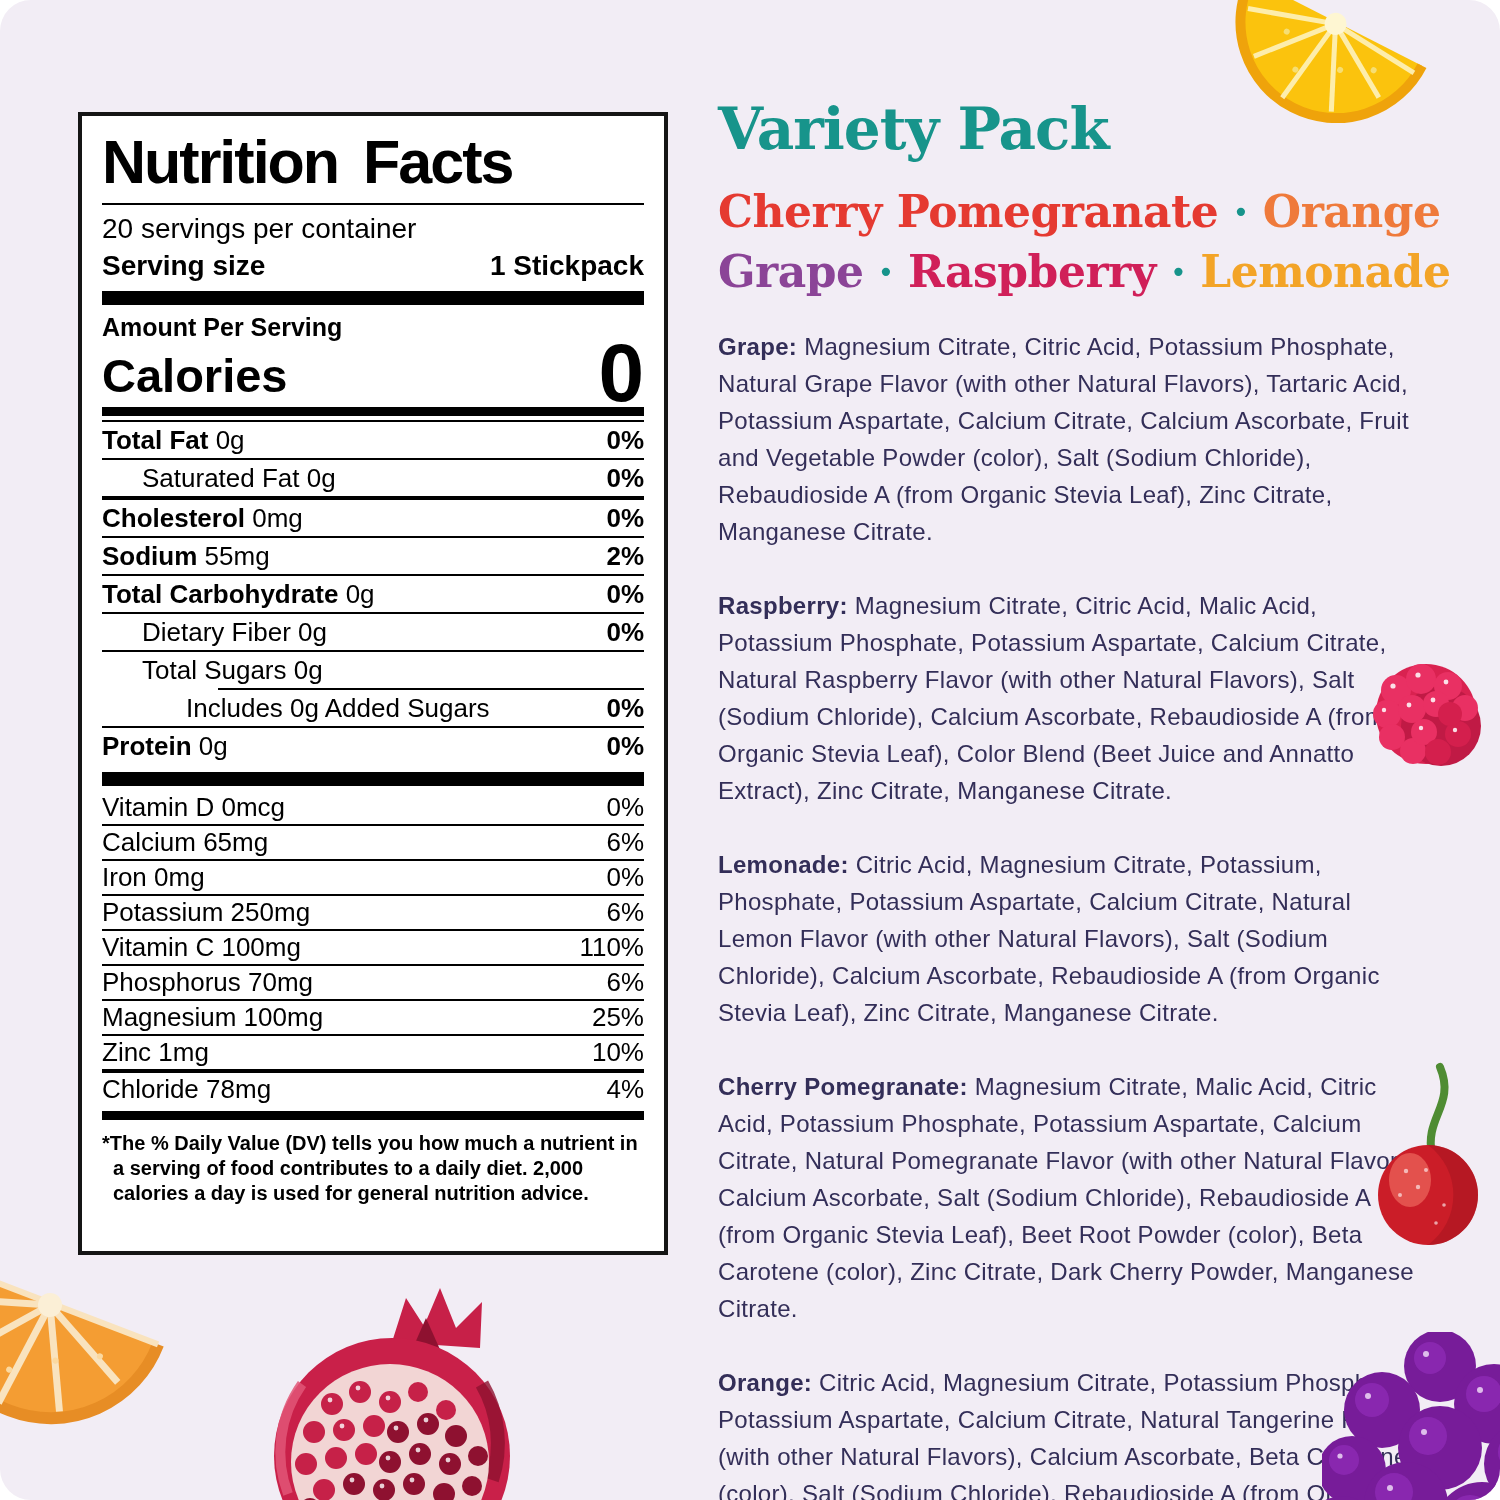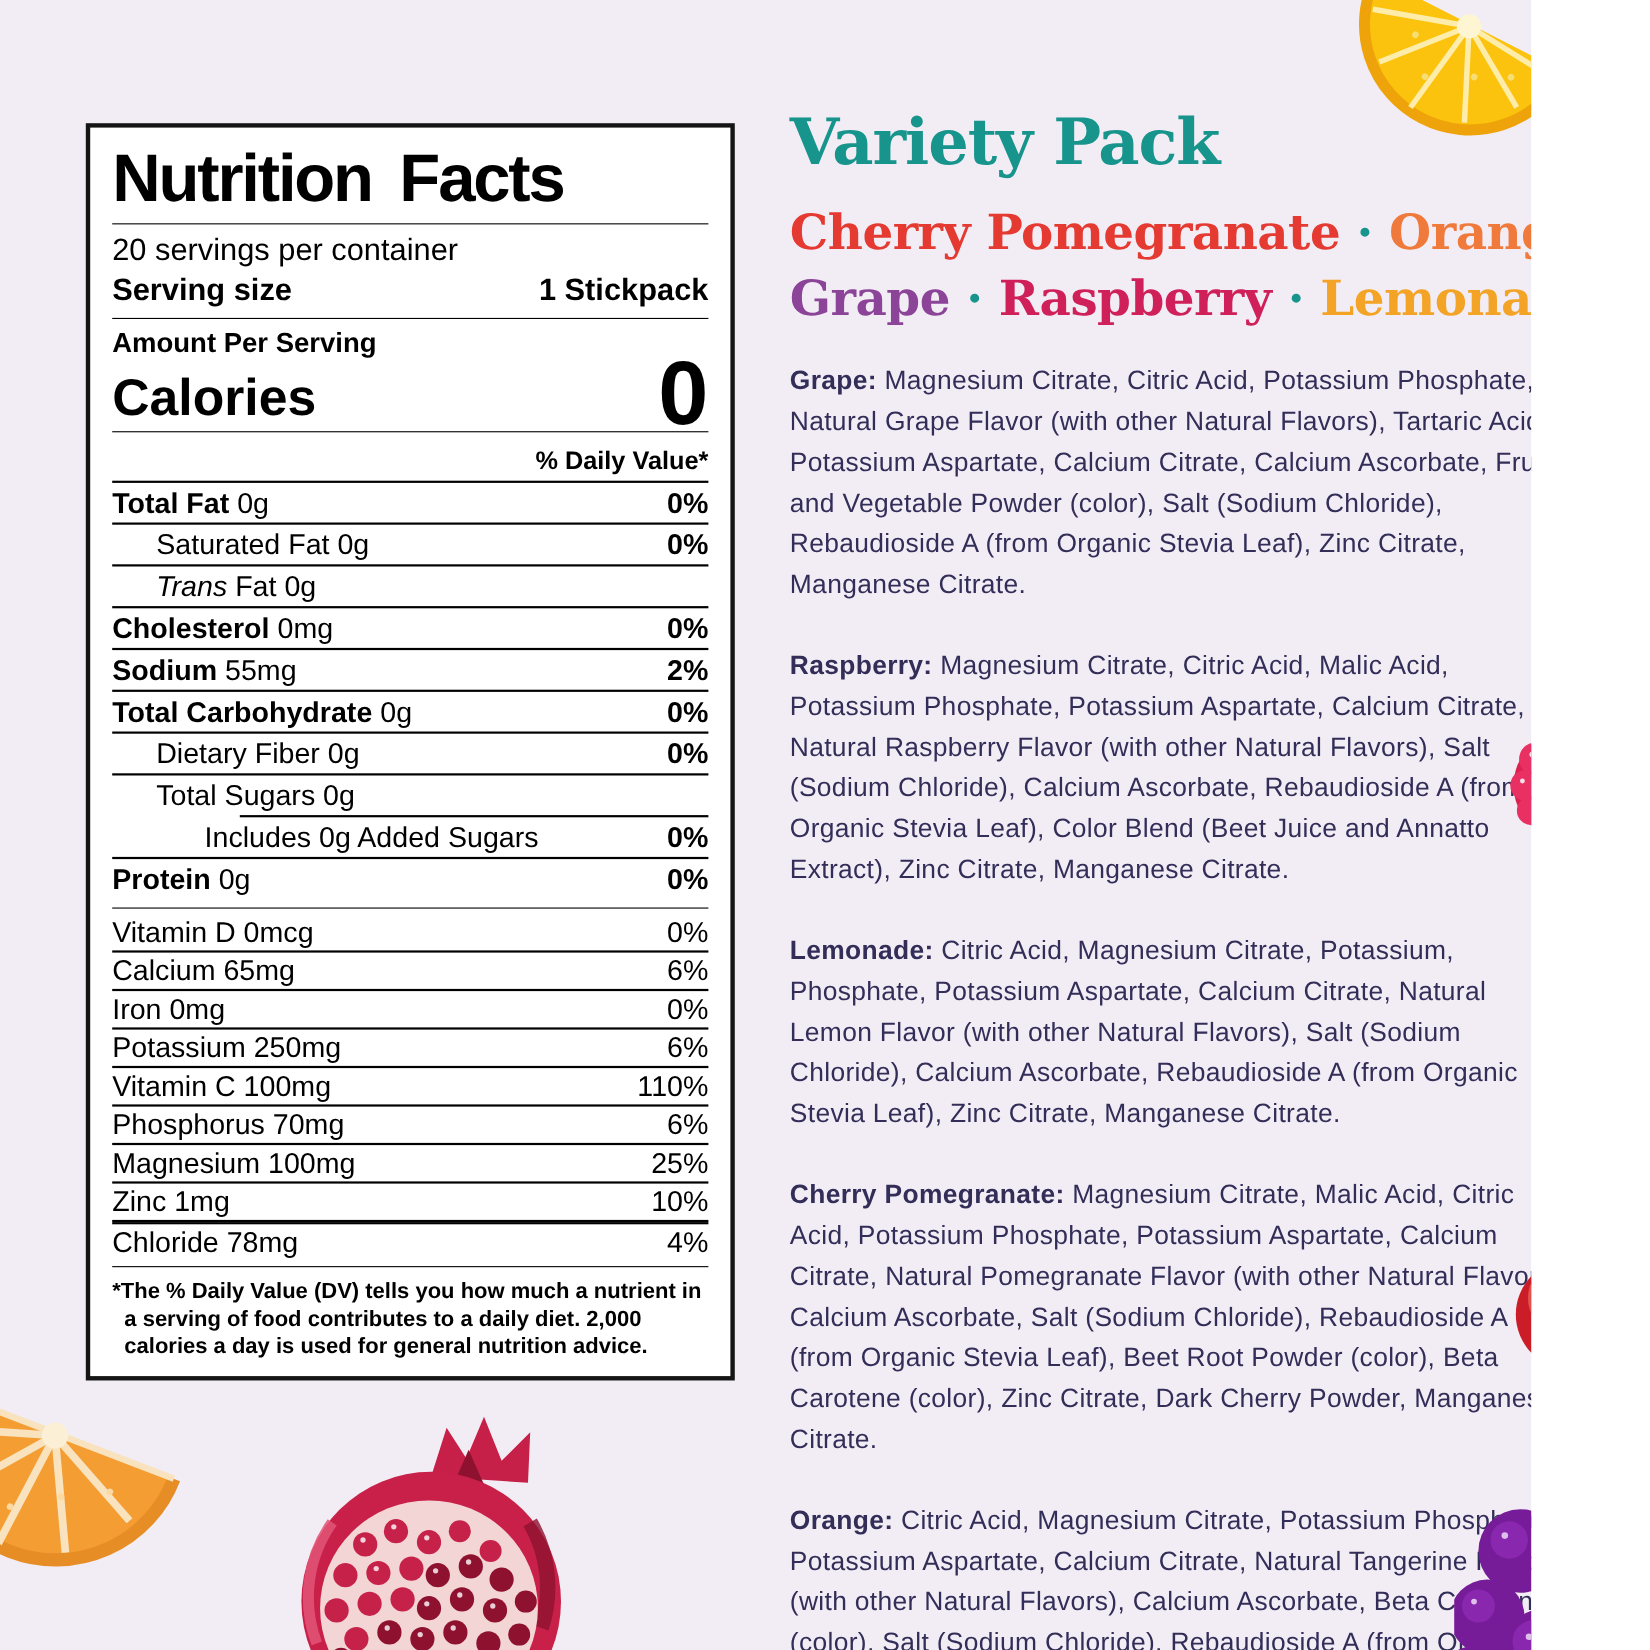--- a/index.html
+++ b/index.html
@@ -1,18 +1,18 @@
 <!DOCTYPE html>
 <html><head>
 <meta charset="utf-8">
 <style>
   html,body{margin:0;padding:0;}
   #canvas{
-    position:relative;width:1392px;height:1500px;overflow:hidden;
-    background:#F2EDF5;font-family:"Liberation Sans",sans-serif;
+    position:relative;width:1500px;height:1500px;overflow:hidden;
+    background:#F2EDF5;font-family:"Liberation Sans",sans-serif;border-radius:31px;
   }
   
   .nf{
     position:absolute;left:78px;top:112px;width:590px;height:1143px;
     background:#FFFFFF;border:4px solid #151515;box-sizing:border-box;
     padding:12px 20px 14px;color:#000;display:flex;flex-direction:column;
   }
   .nf-title{font-size:61px;font-weight:bold;letter-spacing:-2px;word-spacing:10px;margin:2px 0 0;line-height:1.05;white-space:nowrap;}
   .rule{height:2px;background:#000;margin:9px 0 7px;}
   .servings{font-size:28px;line-height:34px;}
@@ -67,37 +67,32 @@
       <span>Serving size</span>
       <span>1 Stickpack</span>
     </div>
     <div class="bar thick"></div>
     <div class="aps">Amount Per Serving</div>
     <div class="calrow">
       <span class="callabel">Calories</span>
       <span class="calval">0</span>
     </div>
     <div class="bar med"></div>
-    <div class="dvh">% Daily Value*</div>
     <div id="nf-rows">
         <div class="hr"></div>
         <div class="nf-row">
           <span class="nf-left ind0"><b>Total Fat</b> 0g</span>
           <span class="nf-dv bold">0%</span>
         </div>
         <div class="hr"></div>
         <div class="nf-row">
           <span class="nf-left ind1">Saturated Fat 0g</span>
           <span class="nf-dv bold">0%</span>
         </div>
         <div class="hr"></div>
-        <div class="nf-row">
-          <span class="nf-left ind1"><i>Trans</i> Fat 0g</span>
-          <span class="nf-dv"></span>
-        </div>
         <div class="hr"></div>
         <div class="nf-row">
           <span class="nf-left ind0"><b>Cholesterol</b> 0mg</span>
           <span class="nf-dv bold">0%</span>
         </div>
         <div class="hr"></div>
         <div class="nf-row">
           <span class="nf-left ind0"><b>Sodium</b> 55mg</span>
           <span class="nf-dv bold">2%</span>
         </div>

